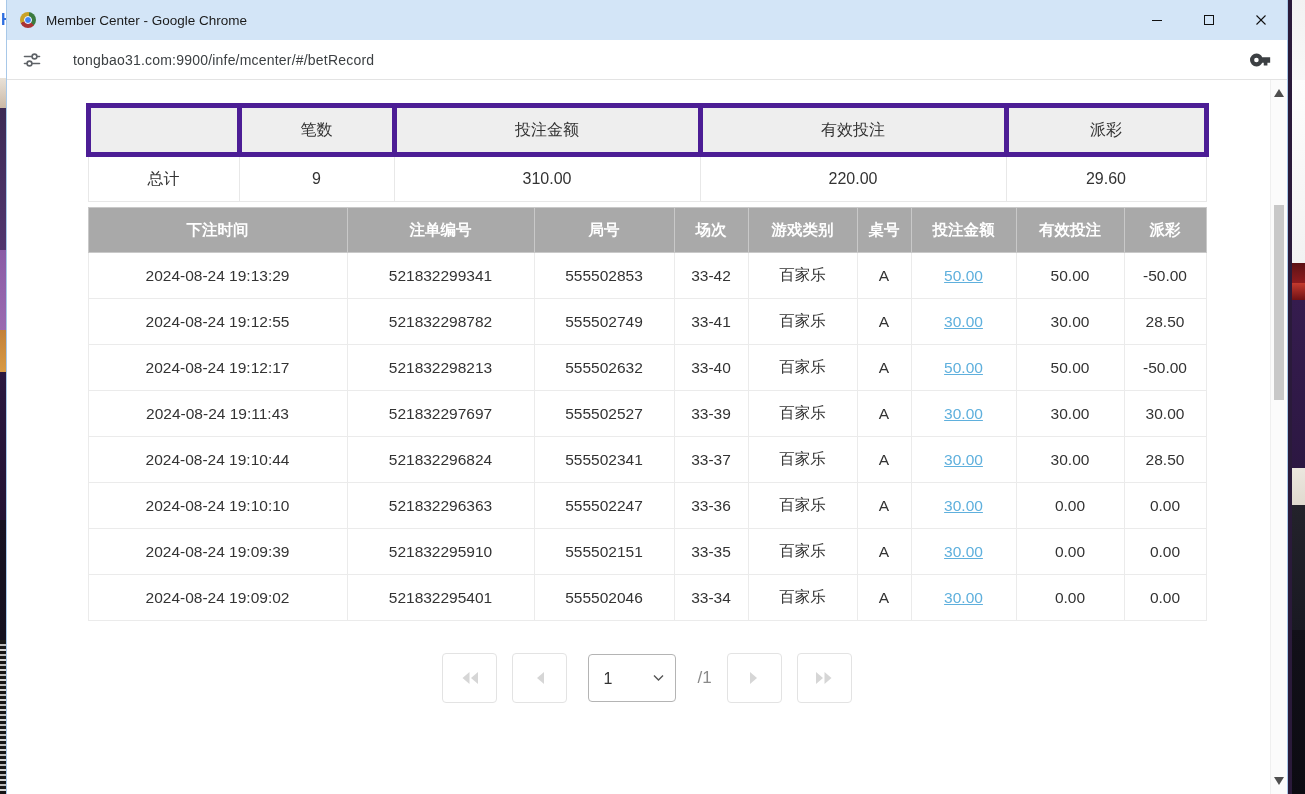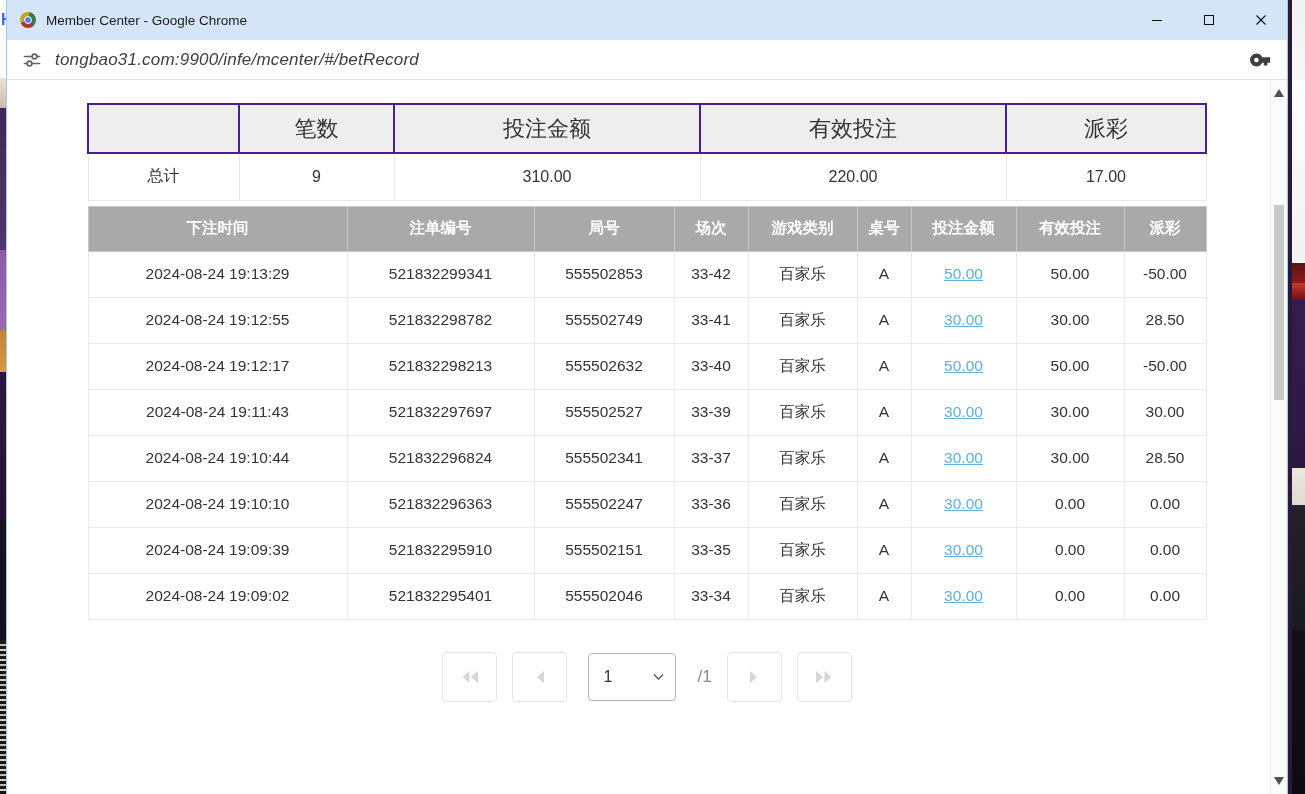--- a/index.html
+++ b/index.html
@@ -70,33 +70,33 @@
   .window-title { margin-left:10px; font-size:13.5px; color:#1b1b1b; white-space:nowrap; }
   .win-controls { margin-left:auto; display:flex; height:100%; }
   .win-btn { width:52px; height:100%; display:flex; align-items:center; justify-content:center; cursor:default; }
 
   .addressbar {
     height:40px; flex:0 0 40px; background:#fff;
     border-bottom:1px solid #e3e3e3;
     display:flex; align-items:center;
   }
   .site-info { margin-left:15px; display:flex; align-items:center; }
-  .url { margin-left:13px; font-size:17px; color:#3c4043; letter-spacing:.2px; white-space:nowrap;font-style:italic; }
+  .url { margin-left:31px; font-size:14px; color:#3c4043; letter-spacing:.2px; white-space:nowrap; }
   .key { margin-left:auto; margin-right:15px; display:flex; align-items:center; }
 
   
   .content { flex:1 1 auto; position:relative; background:#fff; overflow:hidden; }
   .page-inner { height:100%; padding-top:23px; overflow:hidden; }
 
   table { border-collapse:collapse; table-layout:fixed; }
   .summary-table, .bet-table { width:1118px; margin:0 auto; }
 
   .summary-table th {
-    height:49px; background:#eeeeee; border:2px solid #4c1d95;
-    font-weight:400; font-size:22px; color:#333; text-align:center;
+    height:49px; background:#eeeeee; border:5px solid #4c1d95;
+    font-weight:400; font-size:16px; color:#333; text-align:center;
   }
   .summary-table td {
     height:47px; background:#fff; border:1px solid #e8e8e8;
     font-size:16px; color:#333; text-align:center;
   }
 
   .bet-table { margin-top:5px; }
   .bet-table thead th {
     height:45px; background:#a9a9a9; border:1px solid #c9c9c9;
     color:#fff; font-weight:bold; font-size:15.5px; text-align:center;
@@ -219,21 +219,21 @@
             <th>有效投注</th>
             <th>派彩</th>
           </tr>
         </thead>
         <tbody>
           <tr>
             <td>总计</td>
             <td>9</td>
             <td>310.00</td>
             <td>220.00</td>
-            <td>17.00</td>
+            <td>29.60</td>
           </tr>
         </tbody>
       </table>
 
       <table class="bet-table">
         <colgroup>
           <col style="width:259px">
             <col style="width:187px">
             <col style="width:140px">
             <col style="width:74px">

